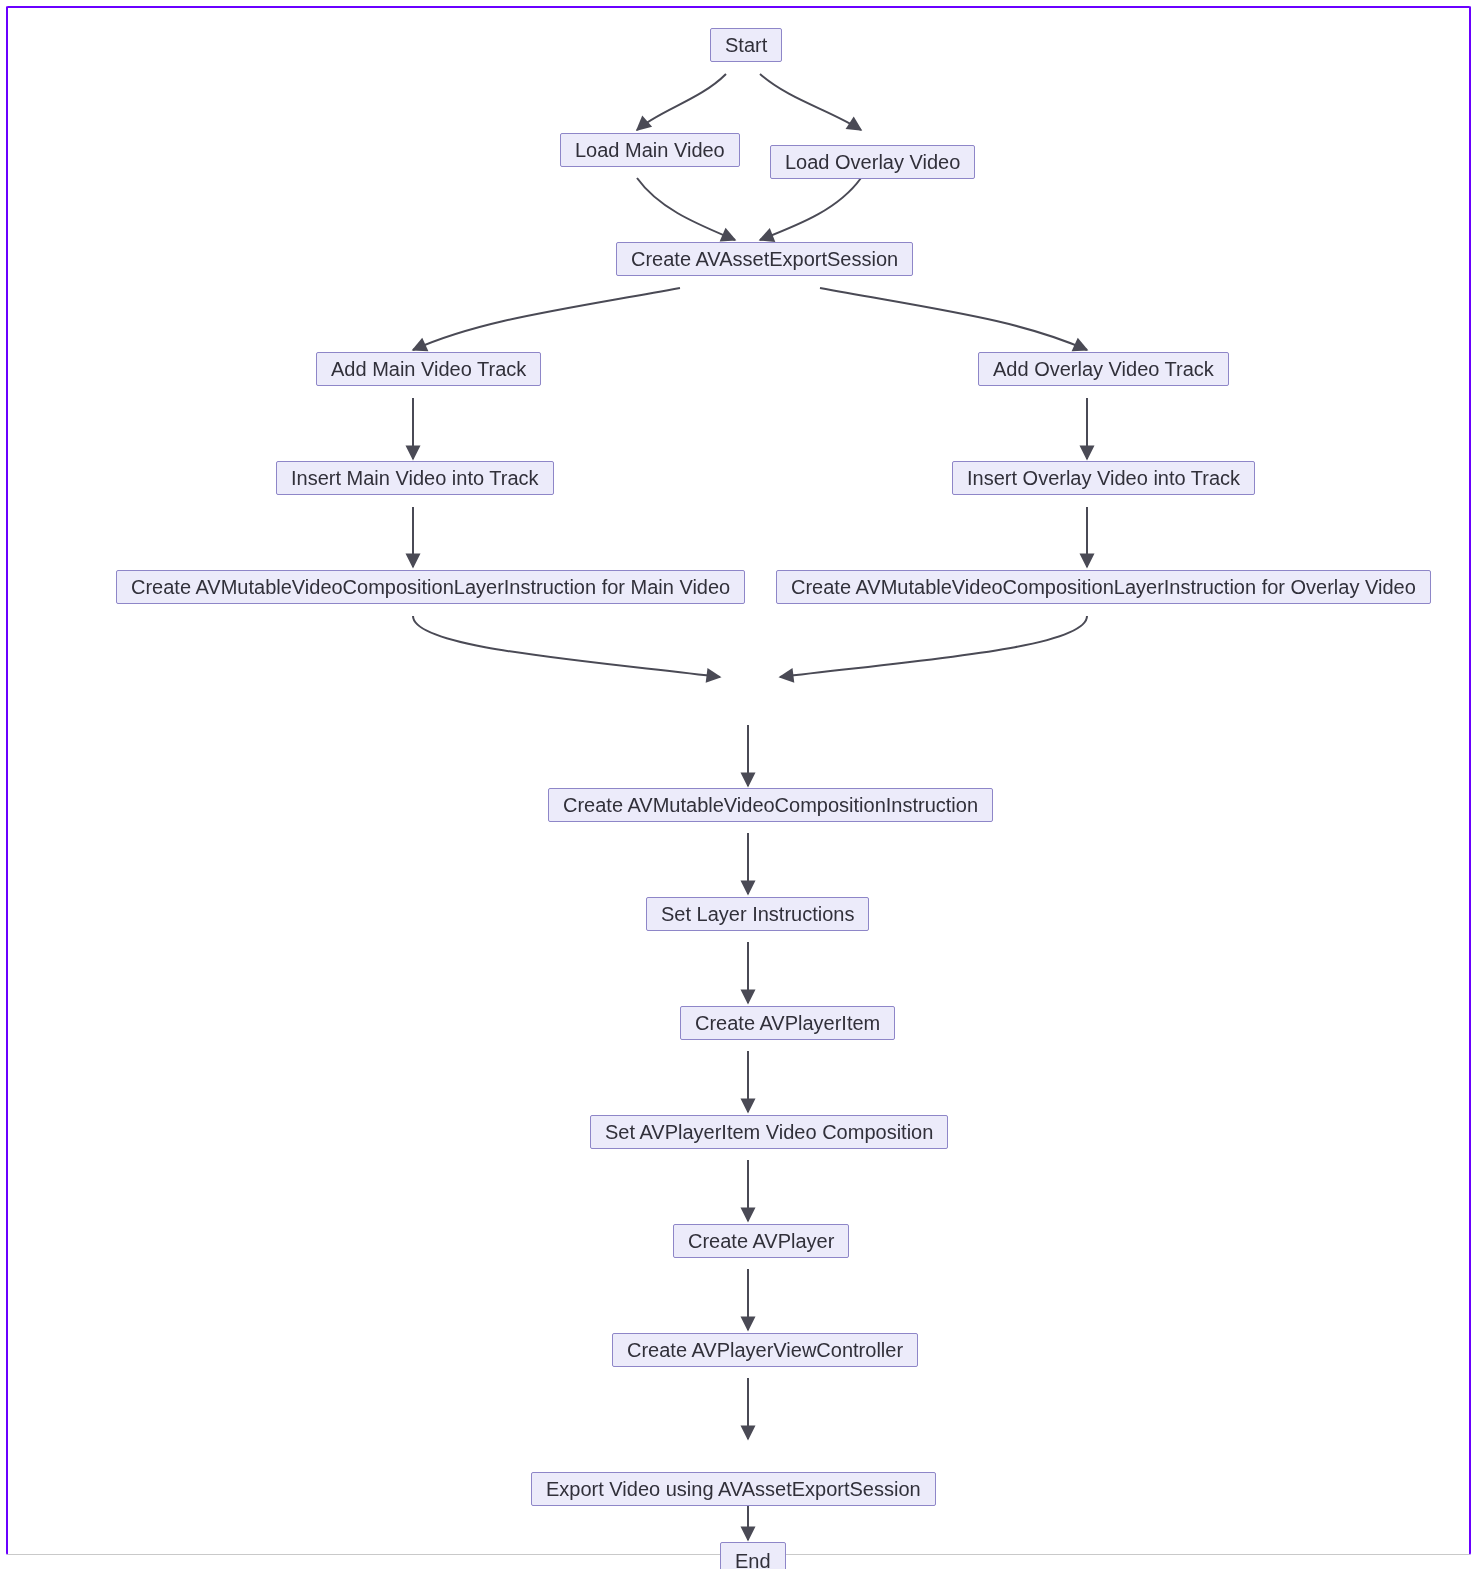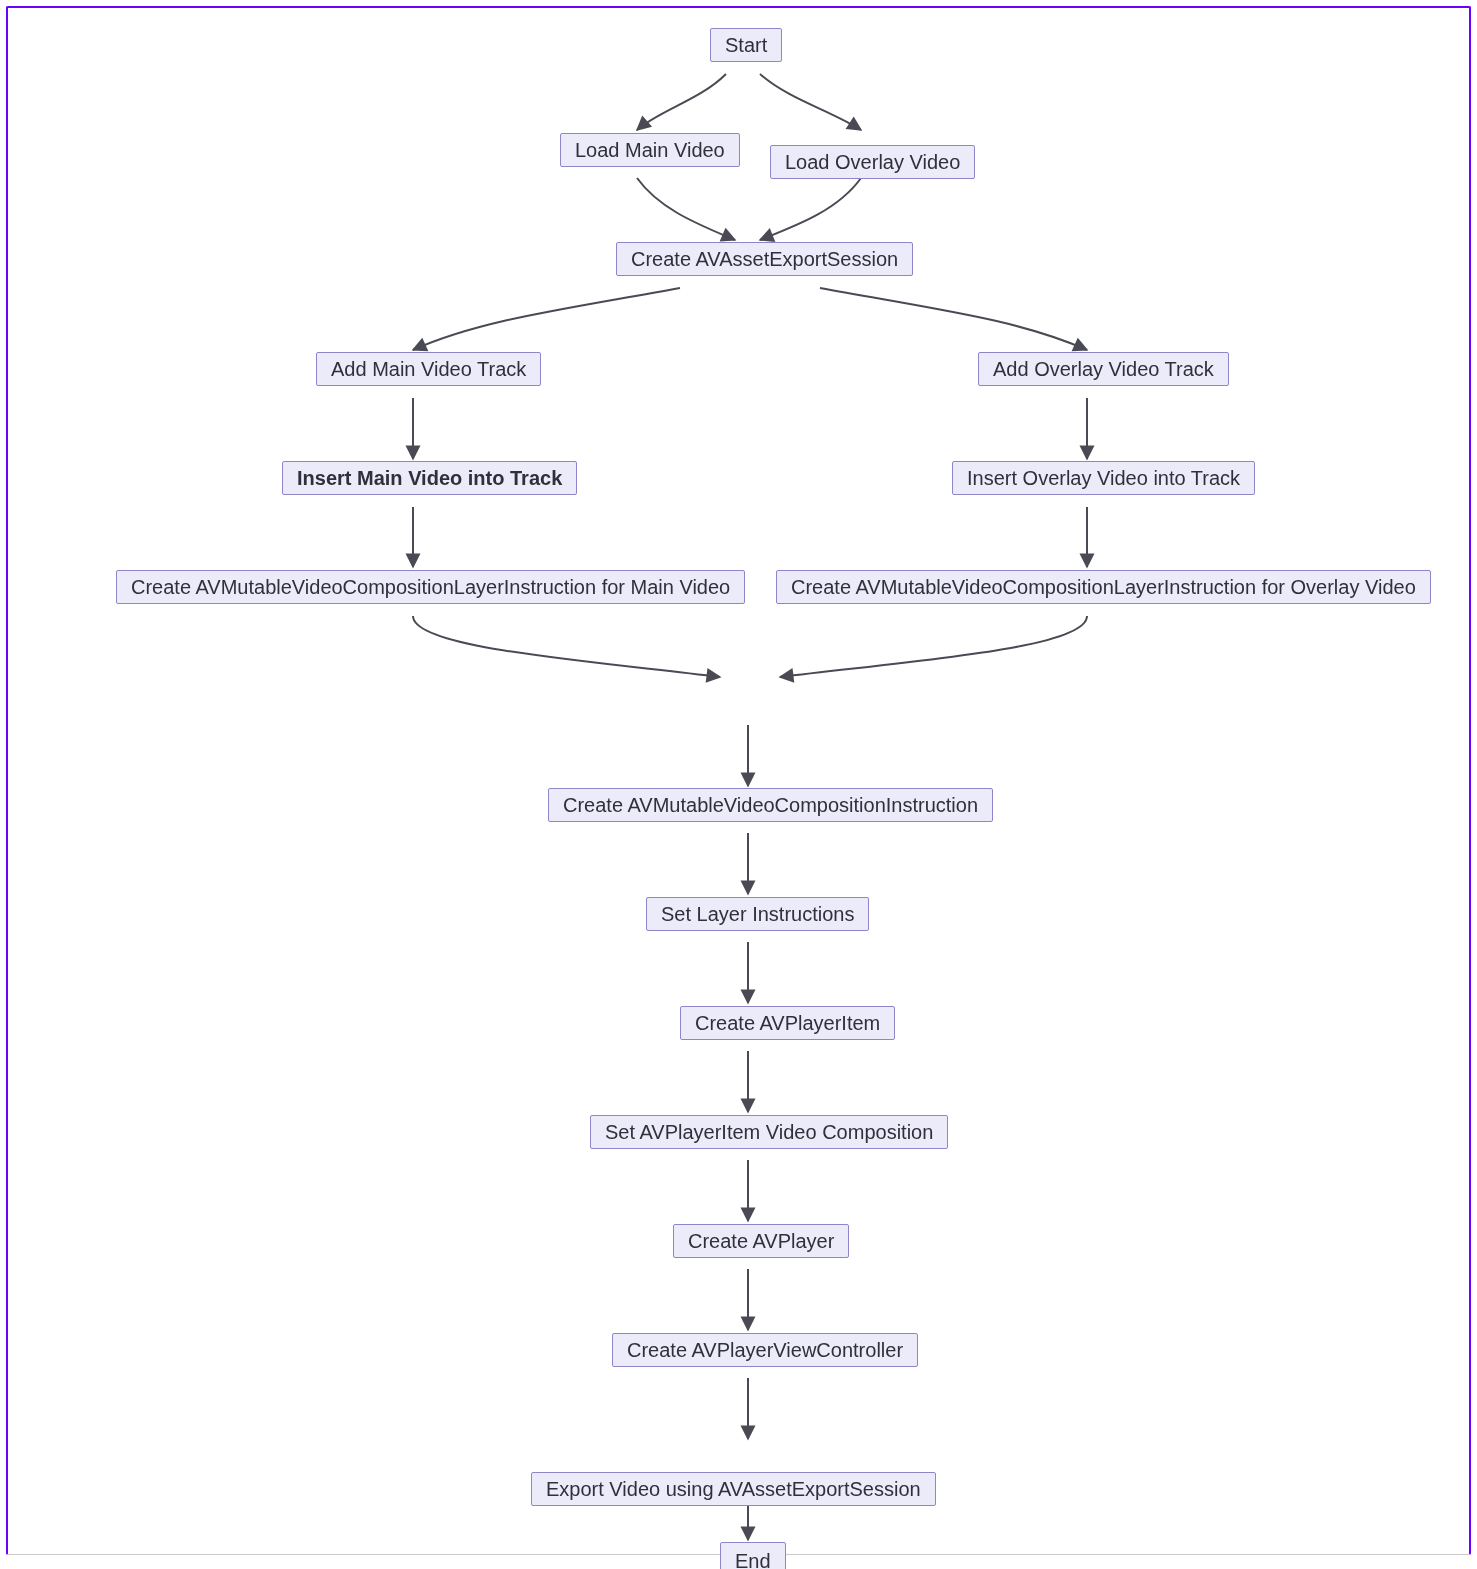--- a/index.html
+++ b/index.html
@@ -102,21 +102,21 @@
       <path marker-end="url(#arrow)" d="M 748 1487 L 748 1540"></path>
     </g>
   </svg>
 
   <div class="node" style="left:710px;  top:28px;">Start</div>
   <div class="node" style="left:560px;  top:133px;">Load Main Video</div>
   <div class="node" style="left:770px;  top:133px;margin-top:12px;">Load Overlay Video</div>
   <div class="node" style="left:616px;  top:242px;">Create AVAssetExportSession</div>
   <div class="node" style="left:316px;  top:352px;">Add Main Video Track</div>
   <div class="node" style="left:978px;  top:352px;">Add Overlay Video Track</div>
-  <div class="node" style="left:282px;  top:461px;font-weight:bold;">Insert Main Video into Track</div>
+  <div class="node" style="left:276px;  top:461px;">Insert Main Video into Track</div>
   <div class="node" style="left:952px;  top:461px;">Insert Overlay Video into Track</div>
   <div class="node" style="left:116px;  top:570px;">Create AVMutableVideoCompositionLayerInstruction for Main Video</div>
   <div class="node" style="left:776px;  top:570px;">Create AVMutableVideoCompositionLayerInstruction for Overlay Video</div>
   <div class="node" style="left:548px;  top:788px;">Create AVMutableVideoCompositionInstruction</div>
   <div class="node" style="left:646px;  top:897px;">Set Layer Instructions</div>
   <div class="node" style="left:680px;  top:1006px;">Create AVPlayerItem</div>
   <div class="node" style="left:590px;  top:1115px;">Set AVPlayerItem Video Composition</div>
   <div class="node" style="left:673px;  top:1224px;">Create AVPlayer</div>
   <div class="node" style="left:612px;  top:1333px;">Create AVPlayerViewController</div>
   <div class="node" style="left:531px;  top:1442px;margin-top:30px;">Export Video using AVAssetExportSession</div>

